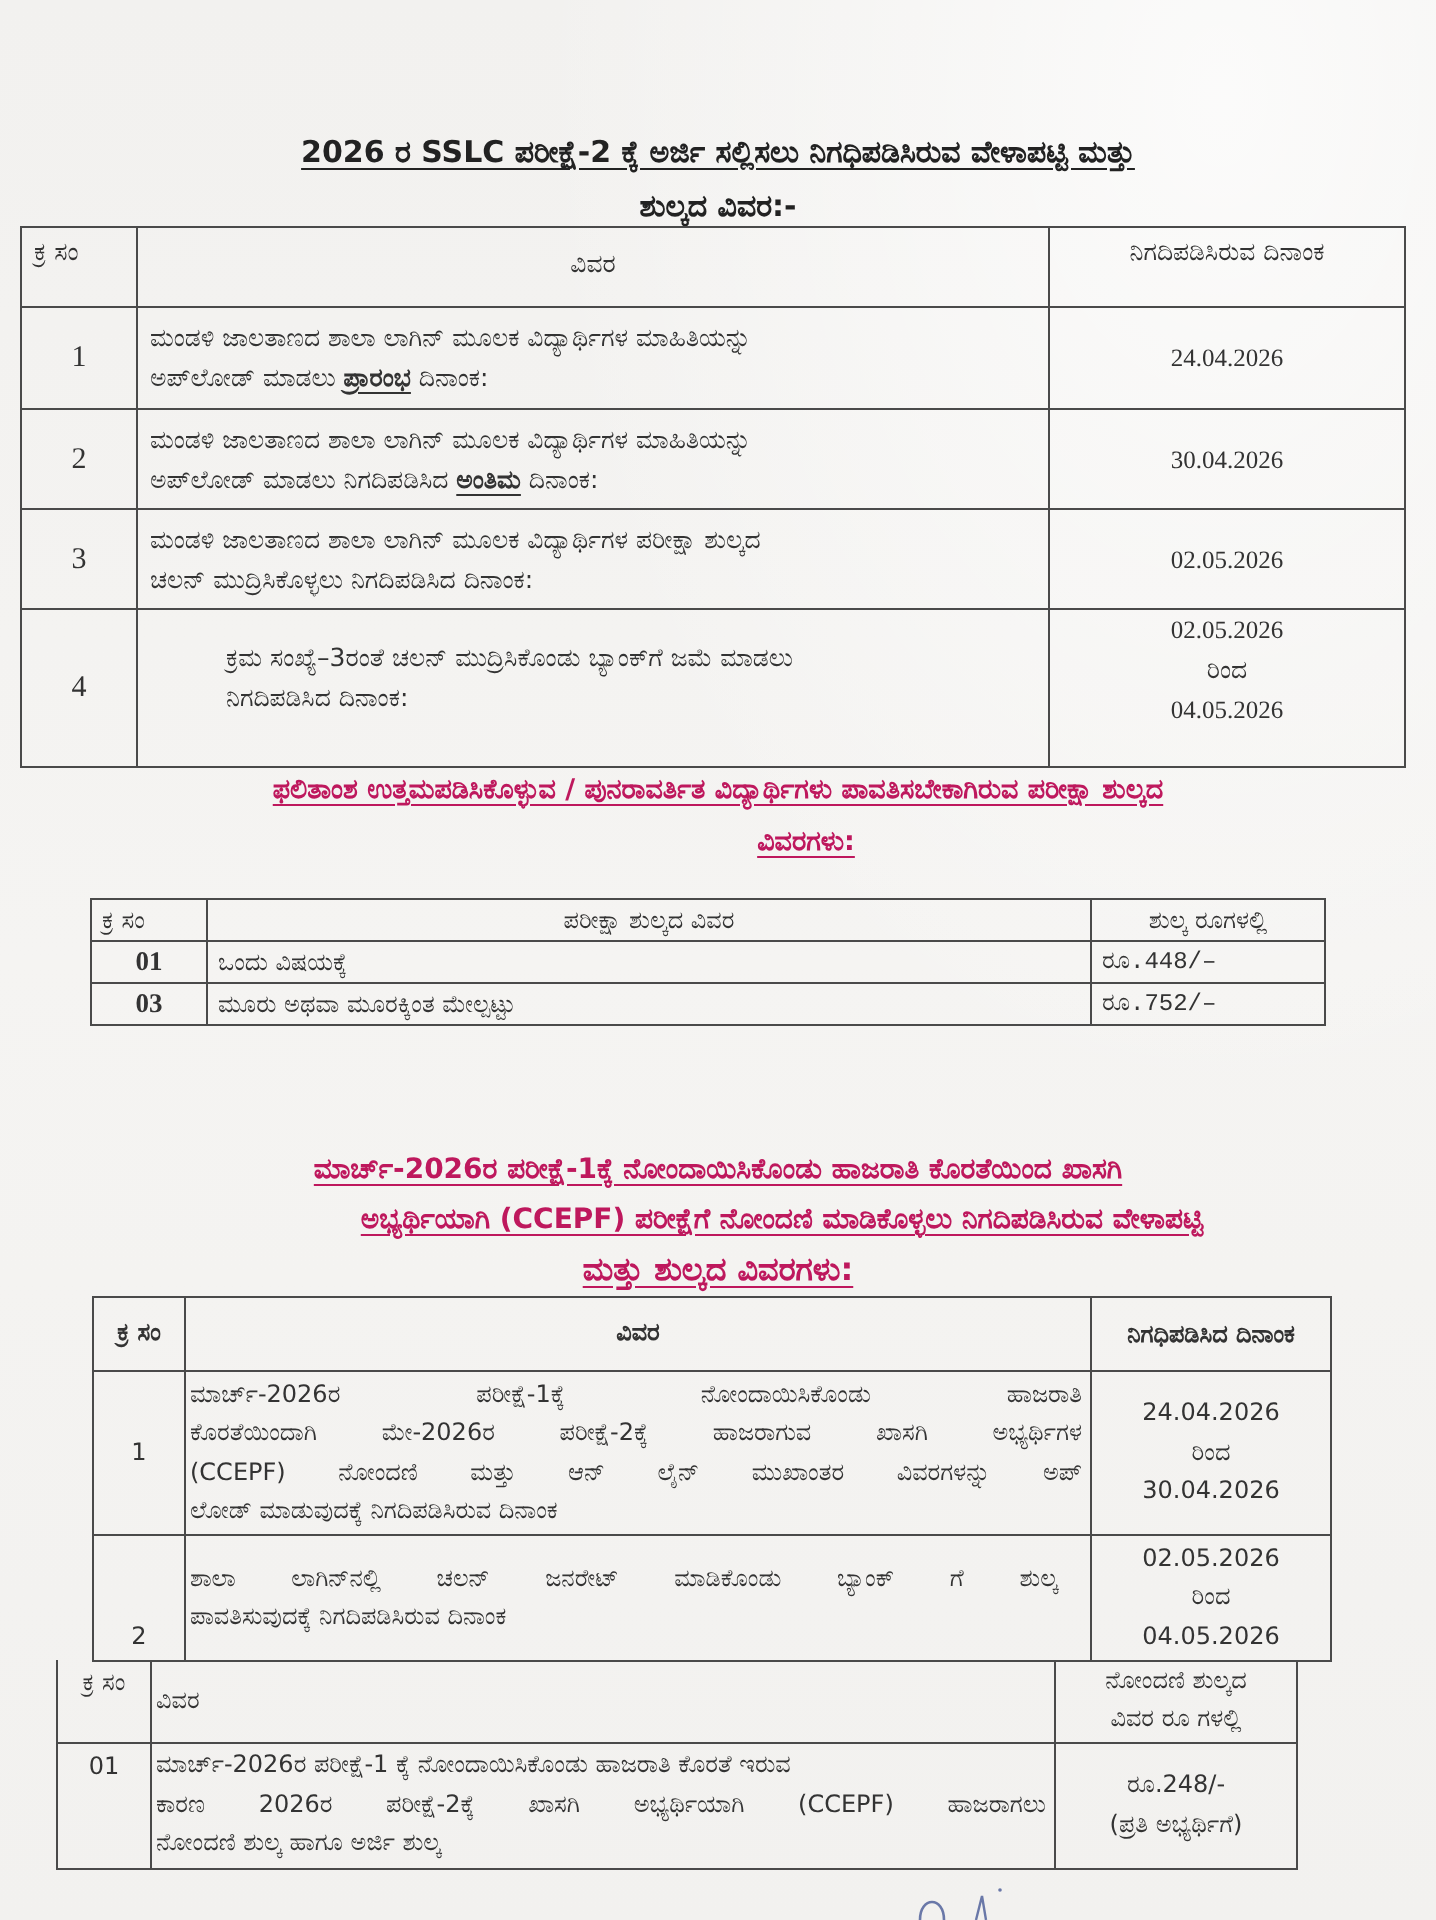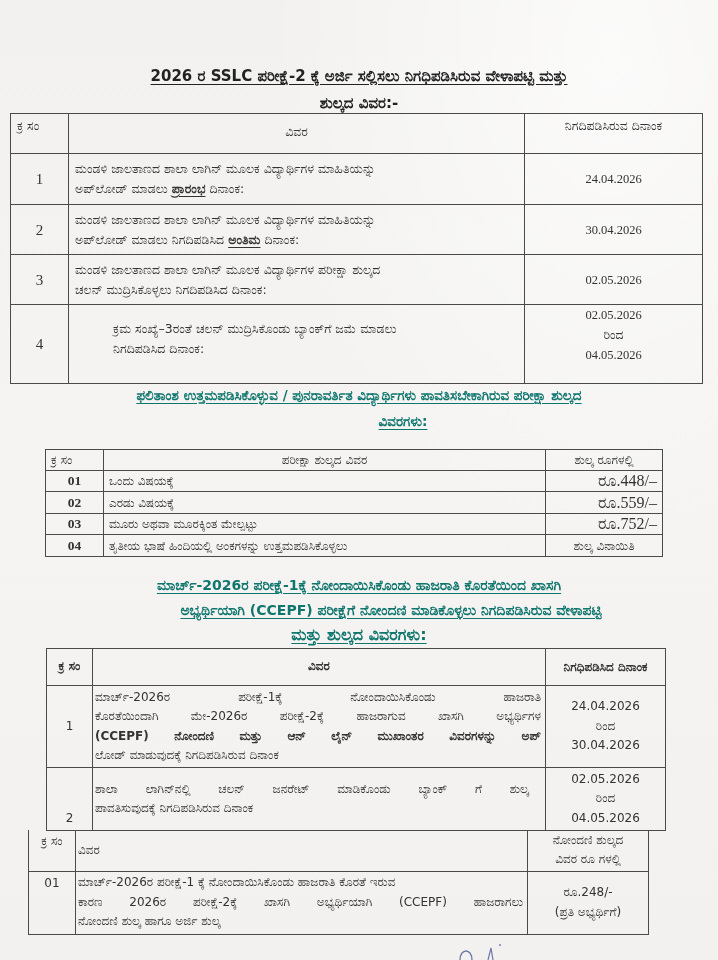--- a/index.html
+++ b/index.html
@@ -14,40 +14,40 @@
     background: radial-gradient(ellipse at 85% 5%, rgba(255,255,255,0.7), rgba(255,255,255,0) 40%),
                 linear-gradient(180deg, #f2f1ef 0%, #f5f4f2 50%, #f2f1ef 100%);
   }
   .abs { position: absolute; }
   .title {
     left: 0; width: 718px; text-align: center;
     font-weight: bold; font-size: 15px; line-height: 27px; color: #222;
   }
   .subtitle {
     left: 0; width: 718px; text-align: center;
-    font-weight: bold; font-size: 13.5px; line-height: 24px; color: #0f766e;
+    font-weight: bold; font-size: 13.5px; line-height: 24px; color: #be185d;
   }
   .underline { text-decoration: underline; text-underline-offset: 3px; }
   table { border-collapse: collapse; position: absolute; table-layout: fixed; }
   td {
     border: 1.2px solid #4a4a4a; padding: 0 6px; vertical-align: middle;
     font-size: 12.5px; color: #333; line-height: 19px;
   }
   .t1 td { font-size: 12.5px; line-height: 20px; }
   .serif { font-family: "Liberation Serif", serif; }
   .num { text-align: center; }
   .center { text-align: center; }
   .bold { font-weight: bold; }
   .justify { text-align: justify; text-align-last: left; }
   .hdr-top { vertical-align: top; padding-top: 2px; }
   .date { font-family: "Liberation Serif", serif; font-size: 15px; color: #333; }
   .date2 { font-family: "DejaVu Sans", sans-serif; font-size: 12.5px; color: #333; line-height: 19px; }
   .t2 td { font-size: 12px; line-height: 20px; padding: 0 5px; }
   .t2 .idx { font-family: "Liberation Serif", serif; font-weight: bold; font-size: 13.5px; text-align: center; }
-  .t2 .amt { font-family: Liberation Serif, serif; font-size: 16px; text-align: right; }
+  .t2 .amt { font-family: Liberation Mono, monospace; font-size: 12px; text-align: left; }
   .t3 td, .t4 td { font-size: 12px; line-height: 19.5px; }
   .signature {
     left: 458px; top: 942px; width: 60px; height: 18px;
   }
 </style>
 </head>
 <body>
 
 <div class="page-shade"></div>
 
@@ -126,34 +126,24 @@
       <tr style="height:21px;">
     <td>ಕ್ರ ಸಂ</td>
     <td class="center">ಪರೀಕ್ಷಾ ಶುಲ್ಕದ ವಿವರ</td>
     <td class="center">ಶುಲ್ಕ ರೂಗಳಲ್ಲಿ</td>
   </tr>
   <tr style="height:21px;">
     <td class="idx">01</td>
     <td>ಒಂದು ವಿಷಯಕ್ಕೆ</td>
     <td class="amt">ರೂ.448/–</td>
   </tr>
-  <tr style="height:22px;">
-    <td class="idx">02</td>
-    <td>ಎರಡು ವಿಷಯಕ್ಕೆ</td>
-    <td class="amt">ರೂ.559/–</td>
-  </tr>
   <tr style="height:21px;">
     <td class="idx">03</td>
     <td>ಮೂರು ಅಥವಾ ಮೂರಕ್ಕಿಂತ ಮೇಲ್ಪಟ್ಟು</td>
     <td class="amt">ರೂ.752/–</td>
-  </tr>
-  <tr style="height:22px;">
-    <td class="idx">04</td>
-    <td>ತೃತೀಯ ಭಾಷೆ ಹಿಂದಿಯಲ್ಲಿ ಅಂಕಗಳನ್ನು ಉತ್ತಮಪಡಿಸಿಕೊಳ್ಳಲು</td>
-    <td class="center">ಶುಲ್ಕ ವಿನಾಯಿತಿ</td>
   </tr>
 </tbody>
   </table>
 
 <div class="abs subtitle" style="top:573px; font-size:14px;">
   <span class="underline">ಮಾರ್ಚ್-2026ರ ಪರೀಕ್ಷೆ-1ಕ್ಕೆ ನೋಂದಾಯಿಸಿಕೊಂಡು ಹಾಜರಾತಿ ಕೊರತೆಯಿಂದ ಖಾಸಗಿ</span>
 </div>
 <div class="abs subtitle" style="top:598px; font-size:14px;padding-left:32px;">
   <span class="underline">ಅಭ್ಯರ್ಥಿಯಾಗಿ (CCEPF) ಪರೀಕ್ಷೆಗೆ ನೋಂದಣಿ ಮಾಡಿಕೊಳ್ಳಲು ನಿಗದಿಪಡಿಸಿರುವ ವೇಳಾಪಟ್ಟಿ</span>
 </div>
@@ -171,21 +161,21 @@
       <tr style="height:37px;">
     <td class="center bold" style="padding:0 2px;">ಕ್ರ ಸಂ</td>
     <td class="center bold">ವಿವರ</td>
     <td class="center bold" style="line-height:17px;">ನಿಗಧಿಪಡಿಸಿದ ದಿನಾಂಕ</td>
   </tr>
   <tr style="height:82px;">
     <td class="center">1</td>
     <td style="padding-left:2px; padding-right:4px;">
       <div class="justify" style="text-align-last:justify;">ಮಾರ್ಚ್-2026ರ ಪರೀಕ್ಷೆ-1ಕ್ಕೆ ನೋಂದಾಯಿಸಿಕೊಂಡು ಹಾಜರಾತಿ</div>
       <div class="justify" style="text-align-last:justify;">ಕೊರತೆಯಿಂದಾಗಿ ಮೇ-2026ರ ಪರೀಕ್ಷೆ-2ಕ್ಕೆ ಹಾಜರಾಗುವ ಖಾಸಗಿ ಅಭ್ಯರ್ಥಿಗಳ</div>
-      <div class="justify" style="text-align-last:justify;font-weight:bold;">(CCEPF) ನೋಂದಣಿ ಮತ್ತು ಆನ್ ಲೈನ್ ಮುಖಾಂತರ ವಿವರಗಳನ್ನು ಅಪ್</div>
+      <div class="justify" style="text-align-last:justify;">(CCEPF) ನೋಂದಣಿ ಮತ್ತು ಆನ್ ಲೈನ್ ಮುಖಾಂತರ ವಿವರಗಳನ್ನು ಅಪ್</div>
       <div>ಲೋಡ್ ಮಾಡುವುದಕ್ಕೆ ನಿಗದಿಪಡಿಸಿರುವ ದಿನಾಂಕ</div>
     </td>
     <td class="center date2">
       <div>24.04.2026</div>
       <div>ರಿಂದ</div>
       <div>30.04.2026</div>
     </td>
   </tr>
   <tr style="height:63px;">
     <td class="center" style="vertical-align:bottom; padding-bottom:2px;">2</td>

